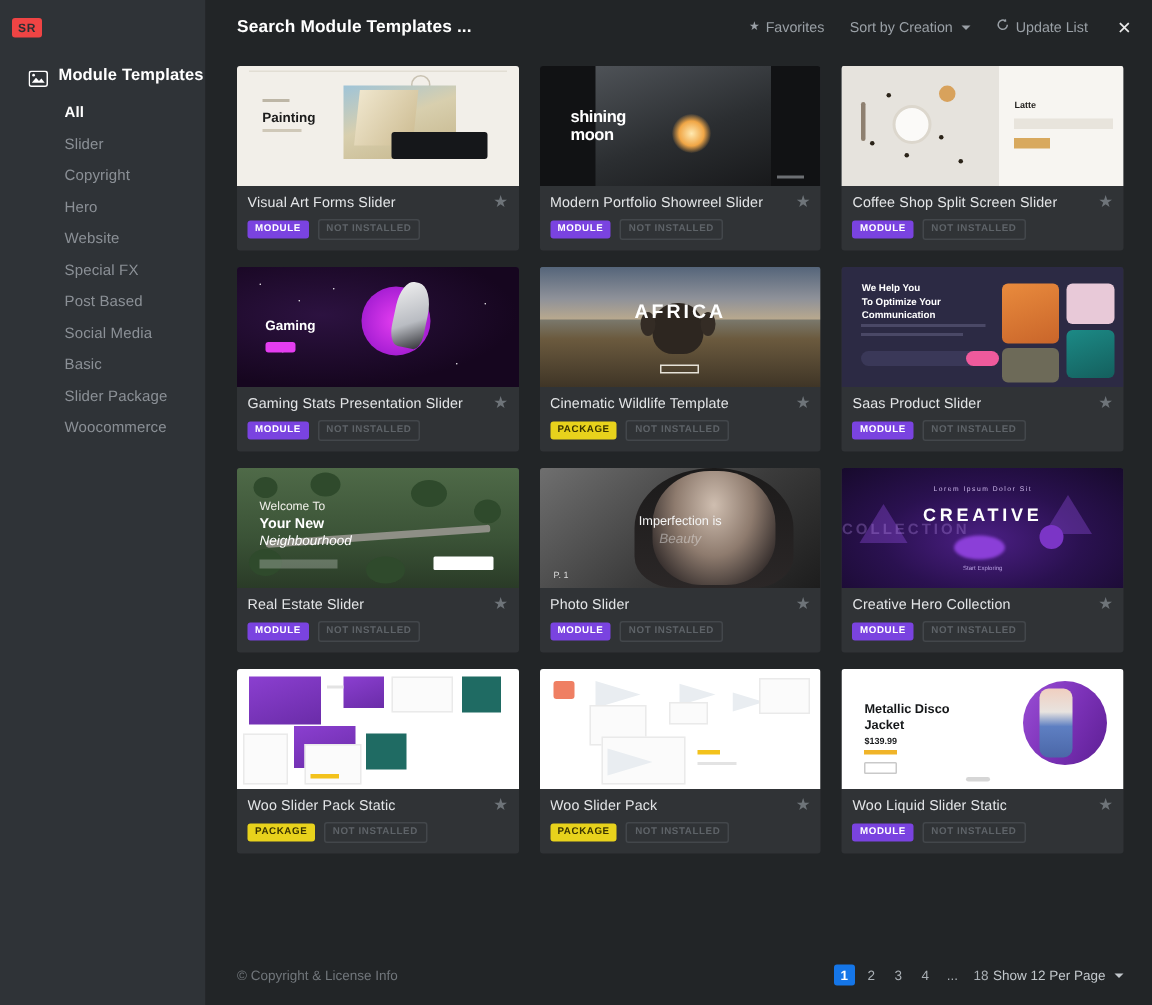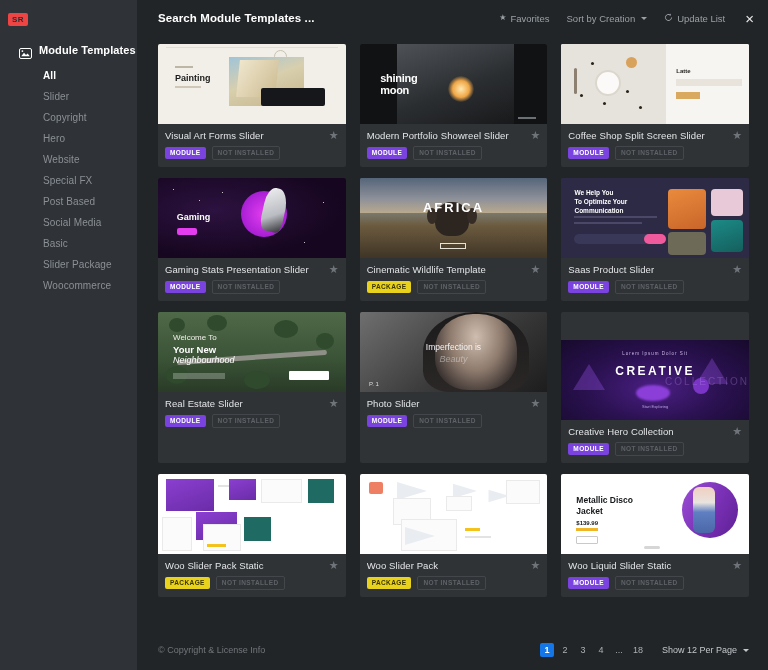--- a/index.html
+++ b/index.html
@@ -185,21 +185,21 @@
     font-size: 9px;
     border-radius: 2px;
     padding: 0 3px;
     cursor: pointer;
   }
   .page.active { background: #1576e8; color: #ffffff; font-weight: bold; }
   .perpage {
     display: flex; align-items: center; gap: 4px;
     color: #c2c7cb;
     font-size: 9px;
-    margin-left: 16px;
+    margin-left: 0;
     cursor: pointer;
   }
 
   
   .th-painting { background:#f2efe9; }
   .th-painting .sail { position:absolute; left:38%; top:16%; width:40%; height:62%;
       background: linear-gradient(160deg,#9fc4d8 0%,#d8cfae 45%,#c4b489 100%); }
   .th-painting .sail:after{content:"";position:absolute;left:12%;top:6%;width:52%;height:74%;
       background:linear-gradient(120deg,#efe6cd,#cdbc92);transform:skewX(-6deg);}
   .th-painting .label{position:absolute;left:9%;top:36%;color:#1b1b1b;font-size:9px;font-weight:bold;}
@@ -281,26 +281,26 @@
   .th-photo{background:linear-gradient(140deg,#6f6f6f 0%,#3b3b3b 55%,#1d1d1d 100%);}
   .th-photo .face{position:absolute;left:40%;top:2%;width:44%;height:96%;
      background:radial-gradient(ellipse at 50% 30%,#cfbeb0 0%,#8e7b6e 45%,#3a3230 80%);border-radius:46% 46% 40% 40%;}
   .th-photo .hair{position:absolute;left:34%;top:0;width:56%;height:100%;
      background:linear-gradient(180deg,#1b1a1a,#2b2727);border-radius:50% 50% 26% 26%;z-index:0;}
   .th-photo .pt{position:absolute;left:0;right:0;top:38%;text-align:center;color:#f4f4f4;font-size:8.5px;z-index:3;}
   .th-photo .pt2{position:absolute;left:0;right:0;top:52%;text-align:center;color:rgba(235,235,235,.45);font-size:9px;font-style:italic;z-index:3;}
   .th-photo .pnum{position:absolute;left:5%;bottom:6%;color:#ddd;font-size:6px;z-index:3;}
 
   
-  .th-creative{background:radial-gradient(ellipse at 50% 60%,#4b1f84 0%,#2a1150 50%,#170a2c 100%);margin-top:28px;}
+  .th-creative{background:radial-gradient(ellipse at 50% 60%,#4b1f84 0%,#2a1150 50%,#170a2c 100%);}
   .th-creative .tri{position:absolute;width:0;height:0;border-left:16px solid transparent;border-right:16px solid transparent;border-bottom:26px solid rgba(150,80,230,.35);}
   .th-creative .blob{position:absolute;left:40%;top:56%;width:34px;height:16px;border-radius:50%;background:#8b3fd8;filter:blur(1px);}
   .th-creative .blob2{position:absolute;left:70%;top:48%;width:16px;height:16px;border-radius:50%;background:#7b35c6;}
   .th-creative .ct{position:absolute;left:0;right:0;top:30%;text-align:center;color:#fff;font-size:12px;font-weight:bold;letter-spacing:2.5px;}
-  .th-creative .ct2{position:absolute;left:0;right:0;top:45%;text-align:right;color:rgba(180,140,230,.32);font-size:10px;font-weight:normal;letter-spacing:2px;}
+  .th-creative .ct2{position:absolute;left:0;right:0;top:45%;text-align:left;color:rgba(180,140,230,.32);font-size:10px;font-weight:bold;letter-spacing:2px;}
   .th-creative .ctop{position:absolute;left:0;right:0;top:14%;text-align:center;color:#cbb6e8;font-size:4.5px;letter-spacing:1px;}
   .th-creative .cbot{position:absolute;left:0;right:0;bottom:14%;text-align:center;color:#b79fe0;font-size:4px;}
 
   
   .th-woo{background:#ffffff;}
   .th-woo .panel{position:absolute;background:#fbfbfb;border:1px solid #eaeaea;}
   .th-woo .purple{position:absolute;background:linear-gradient(160deg,#8b3fd0,#6a2ca8);}
   .th-woo .mline{position:absolute;background:#e3e3e3;height:2px;}
   .th-woo .teal{position:absolute;background:#1f6b63;}
   .th-woo .cone{position:absolute;width:0;height:0;border-top:9px solid transparent;border-bottom:9px solid transparent;border-left:30px solid #e9edf1;}

